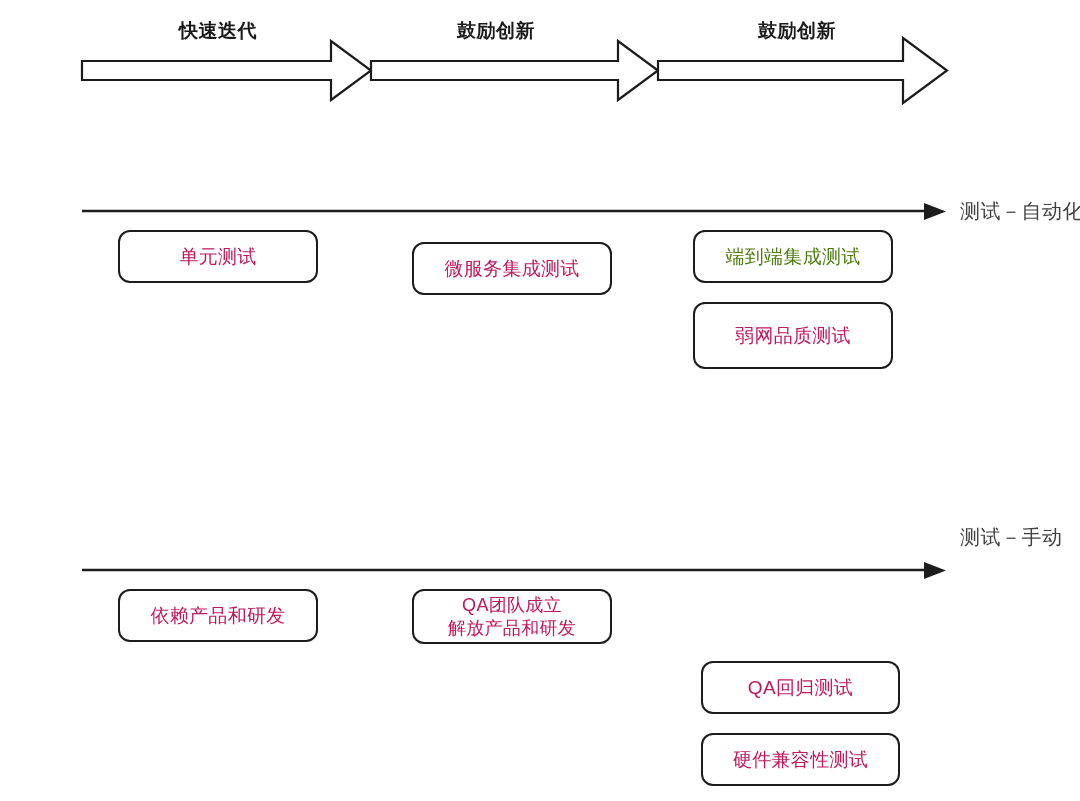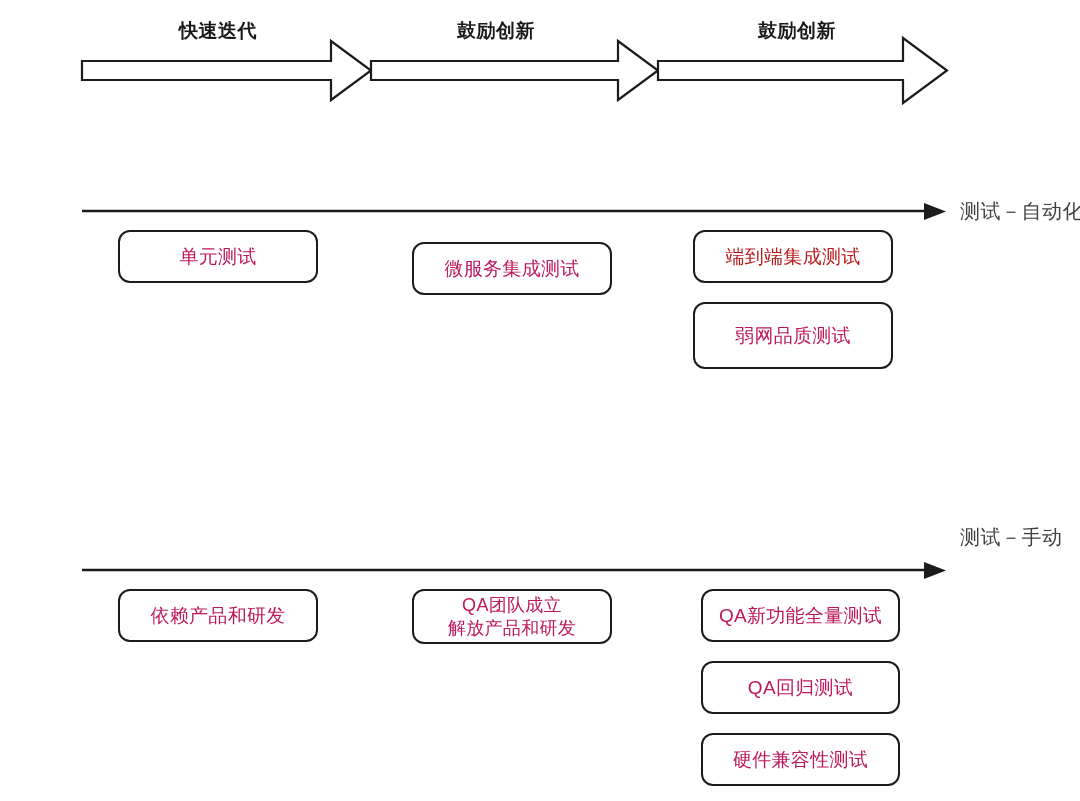--- a/index.html
+++ b/index.html
@@ -55,21 +55,21 @@
     display: flex;
     align-items: center;
     justify-content: center;
     text-align: center;
     font-size: 19px;
     color: #be185d;
     line-height: 1.25;
     letter-spacing: 0.3px;
   }
   .tbox.red {
-    color: #b91c1c;
+    color: #4d7c0f;
     font-family: Liberation Serif, serif;
   }
   .tbox .line2 {
     display: block;
   }
 
   
   .watermark {
     position: absolute;
     font-size: 17px;
@@ -127,23 +127,20 @@
 
   <div class="tbox" style="left:372px; top:589px; width:200px; height:55px; flex-direction:column; font-size:18px;">
     <span>QA团队成立</span>
     <span class="line2">解放产品和研发</span>
   </div>
 
   <div class="tbox" style="left:78px; top:589px; width:200px; height:53px;">
     <span>依赖产品和研发</span>
   </div>
 
-  <div class="tbox" style="left:661px; top:589px; width:199px; height:53px;">
-    <span>QA新功能全量测试</span>
-  </div>
 
   <div class="tbox" style="left:661px; top:733px; width:199px; height:53px;">
     <span>硬件兼容性测试</span>
   </div>
 
   <div class="tbox" style="left:661px; top:661px; width:199px; height:53px;">
     <span>QA回归测试</span>
   </div>
 
 

